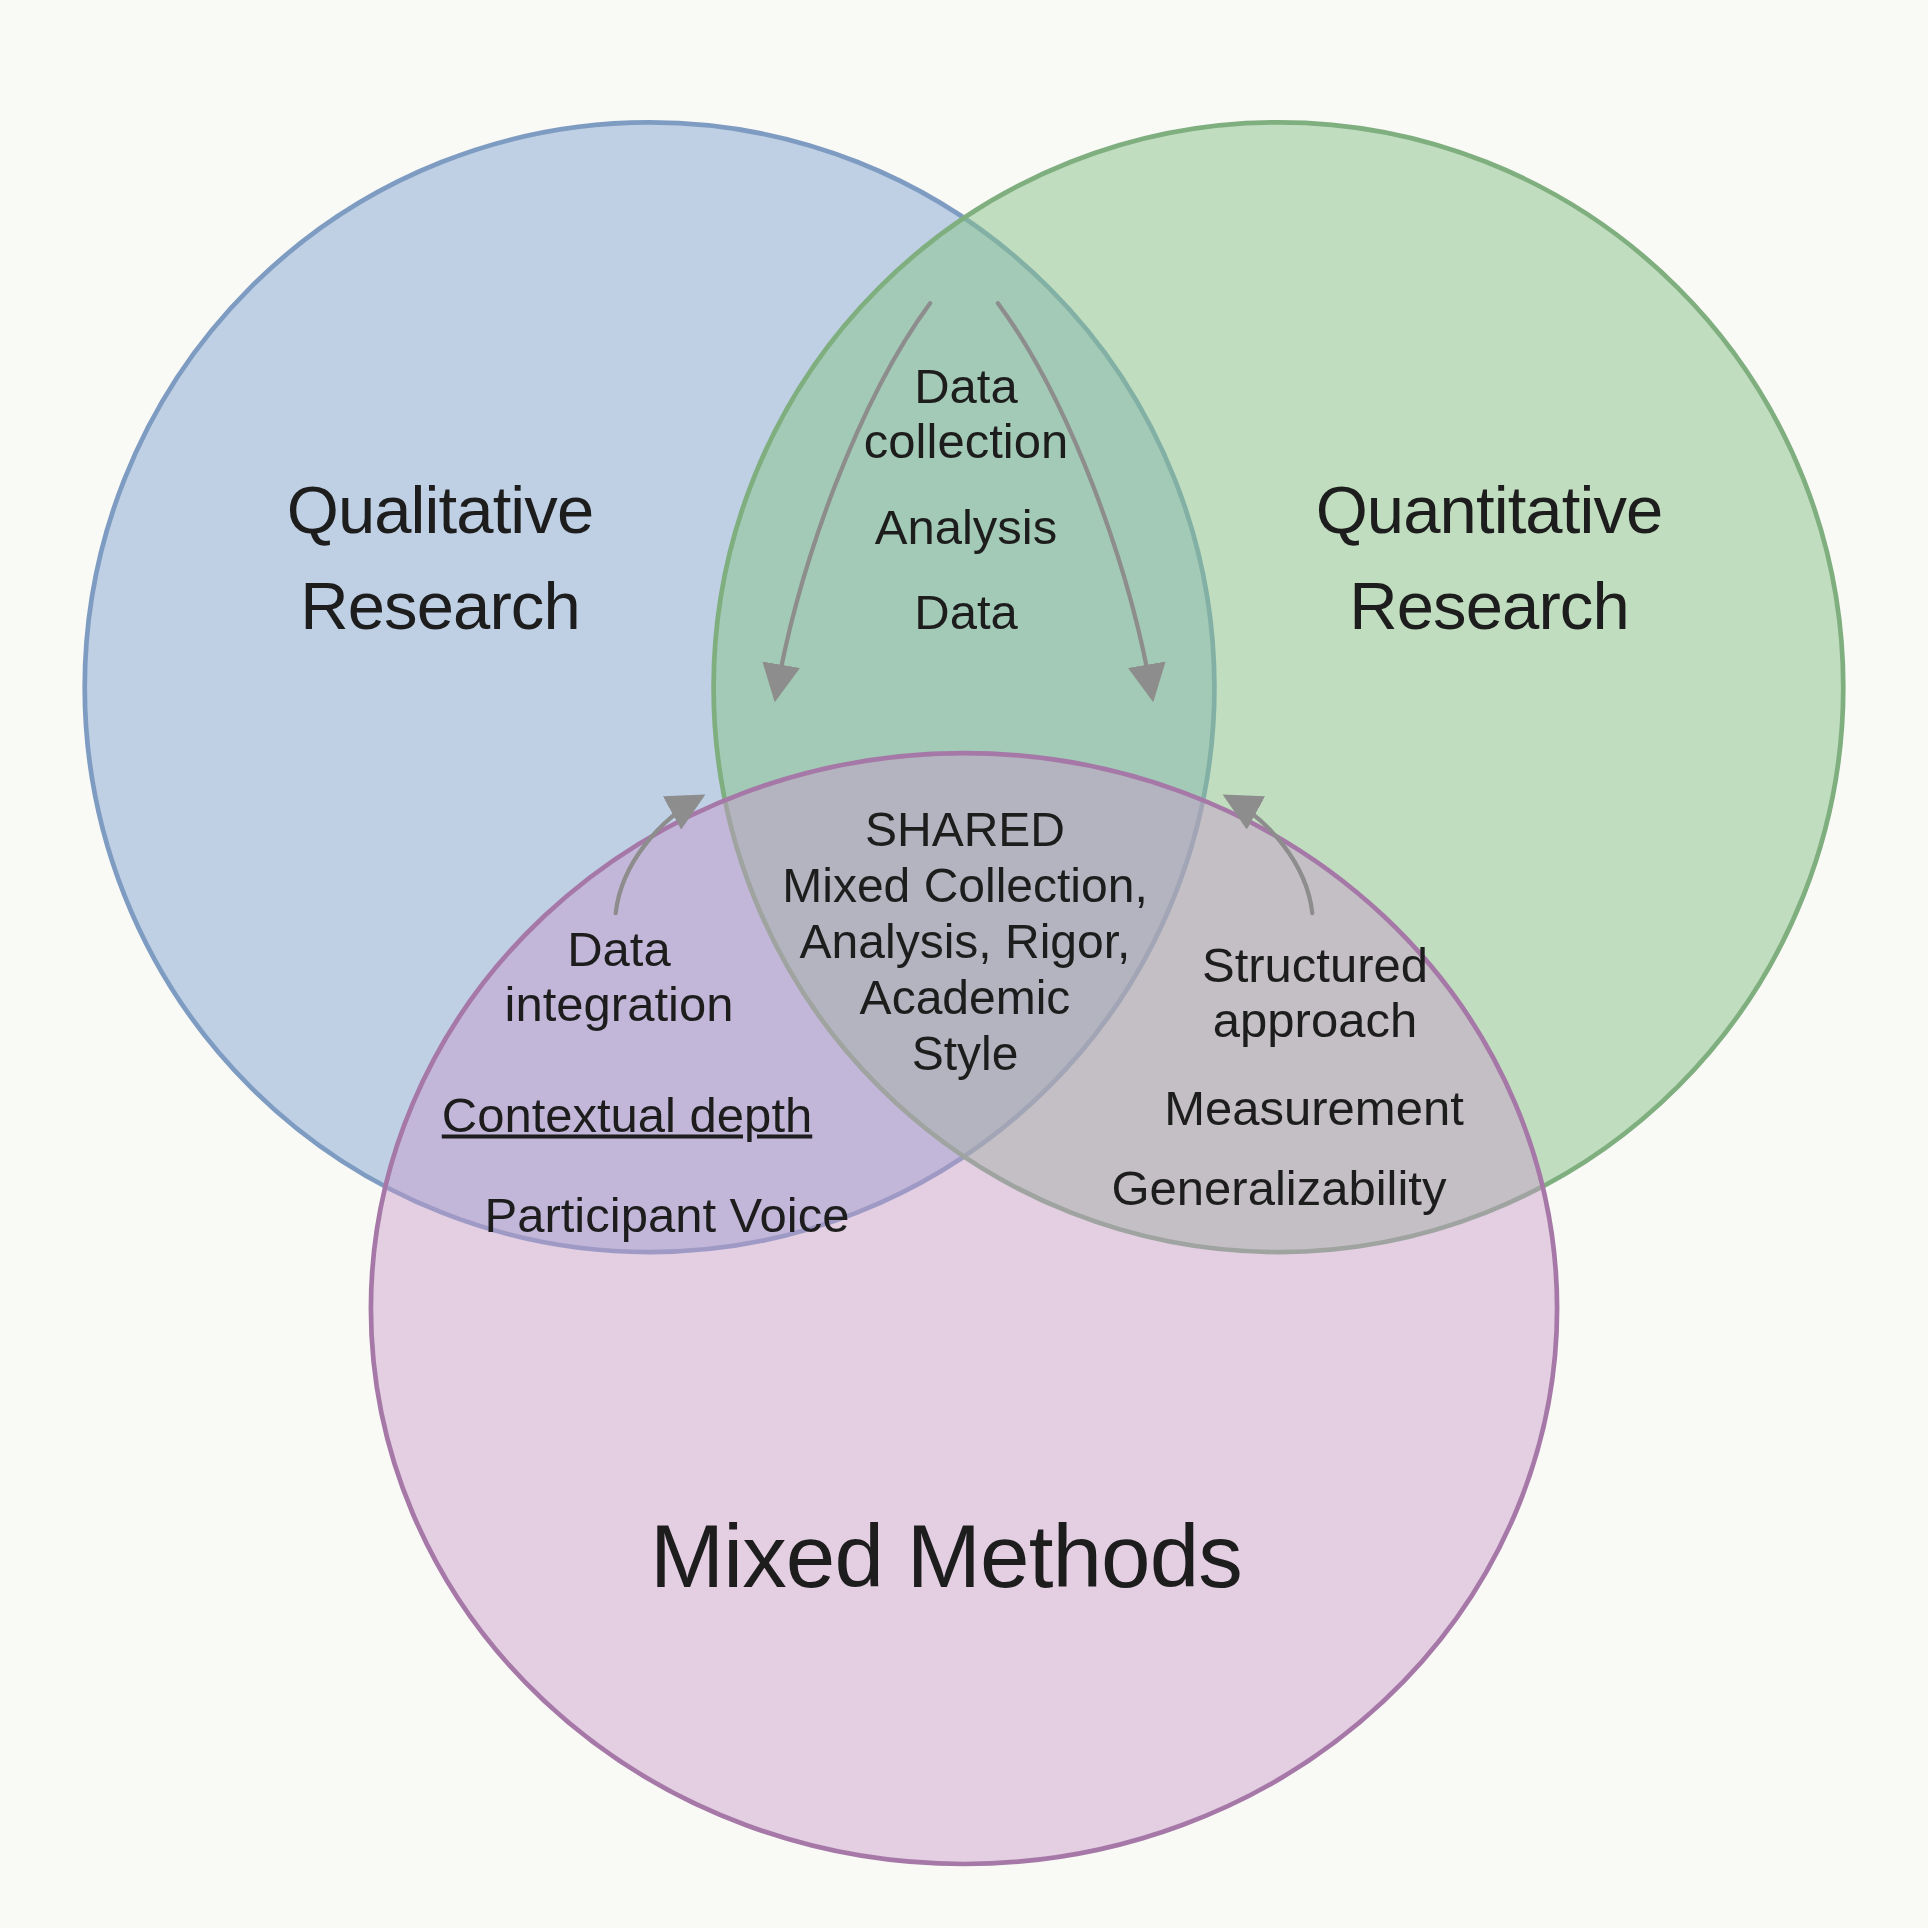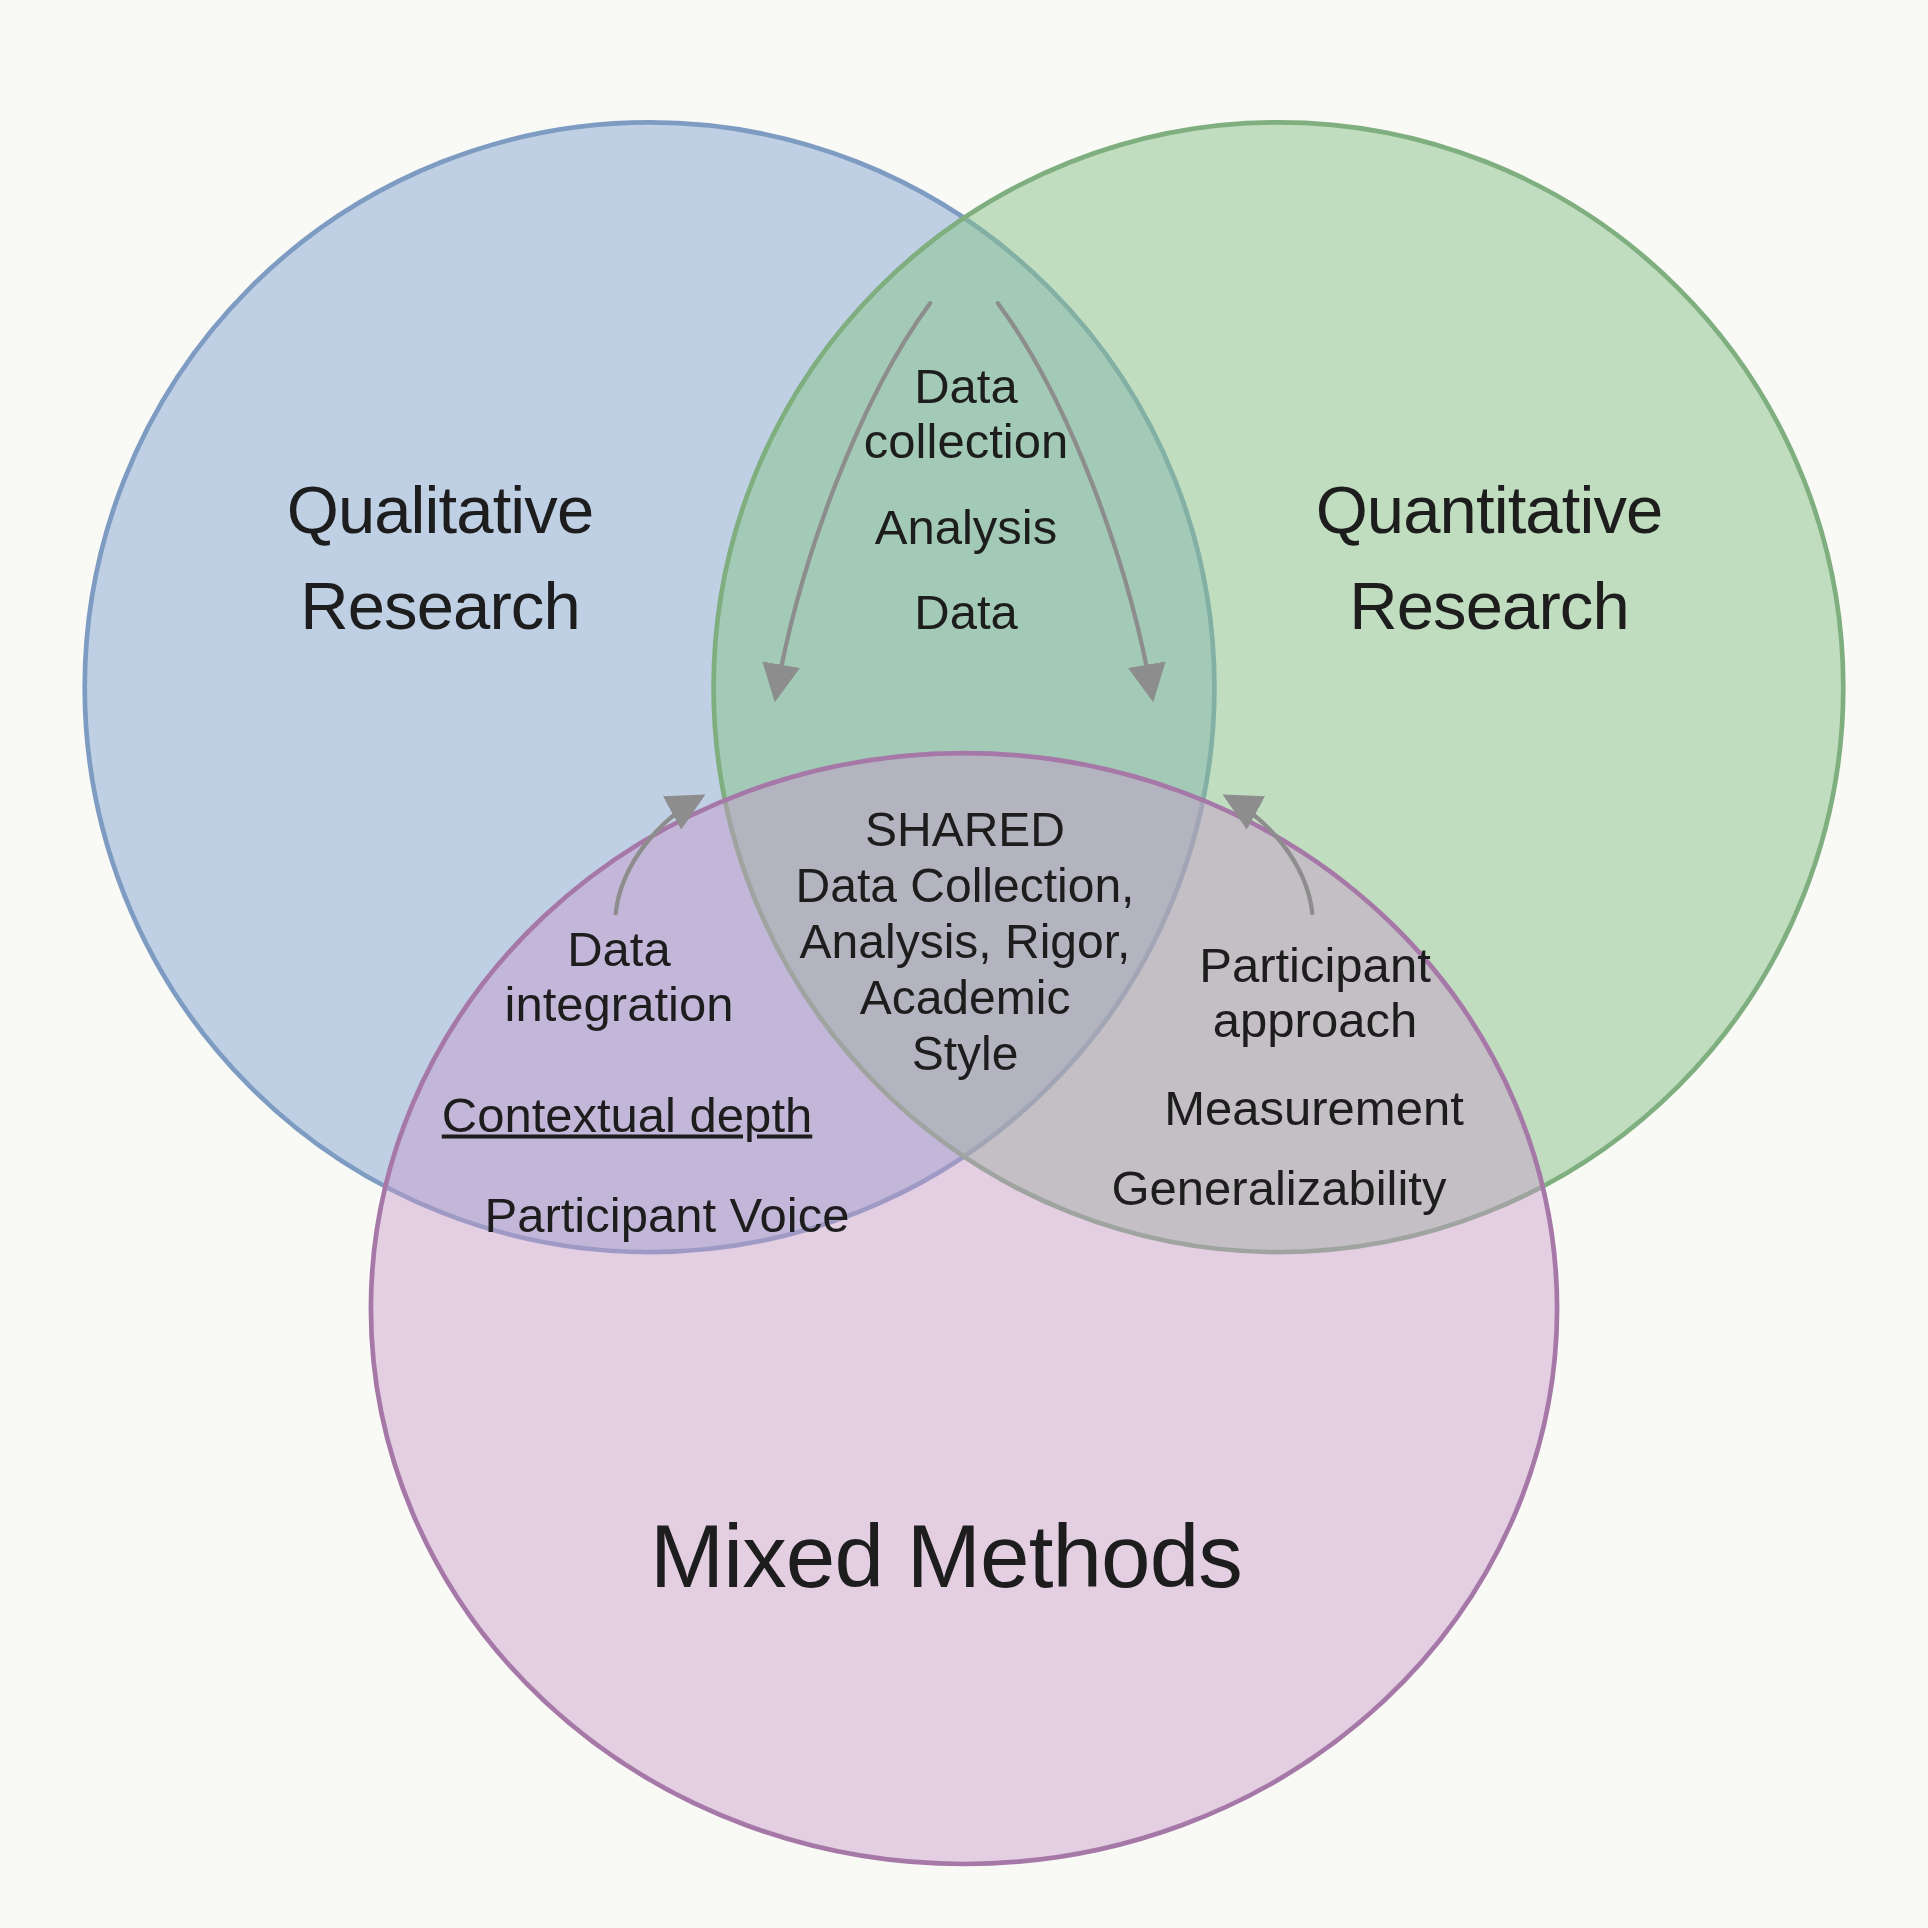--- a/index.html
+++ b/index.html
@@ -87,26 +87,26 @@
   <div class="label big" style="left:1489px; top:558px; width:603px;">Quantitative Research</div>
 
   <div class="label region-item" style="left:966px; top:414px; width:282px;">Data collection</div>
   <div class="label region-item nowrap" style="left:966px; top:527px;">Analysis</div>
   <div class="label region-item nowrap" style="left:966px; top:612px;">Data</div>
 
   <div class="label region-item" style="left:619px; top:977px; width:292px;">Data integration</div>
   <div class="label region-item nowrap" style="left:627px; top:1115px;text-decoration:underline;">Contextual depth</div>
   <div class="label region-item nowrap" style="left:667px; top:1215px;">Participant Voice</div>
 
-  <div class="label region-item" style="left:1315px; top:993px; width:320px;">Participant approach</div>
+  <div class="label region-item" style="left:1315px; top:993px; width:320px;">Structured approach</div>
   <div class="label region-item nowrap" style="left:1314px; top:1108px;">Measurement</div>
   <div class="label region-item nowrap" style="left:1279px; top:1188px;">Generalizability</div>
 
   <div class="center-block" style="left:965px; top:942px;">
     <div class="center-line">SHARED</div>
-    <div class="center-line">Data Collection,</div>
+    <div class="center-line">Mixed Collection,</div>
     <div class="center-line">Analysis, Rigor,</div>
     <div class="center-line">Academic</div>
     <div class="center-line">Style</div>
   </div>
 
 </div>
 
 
 </body></html>

